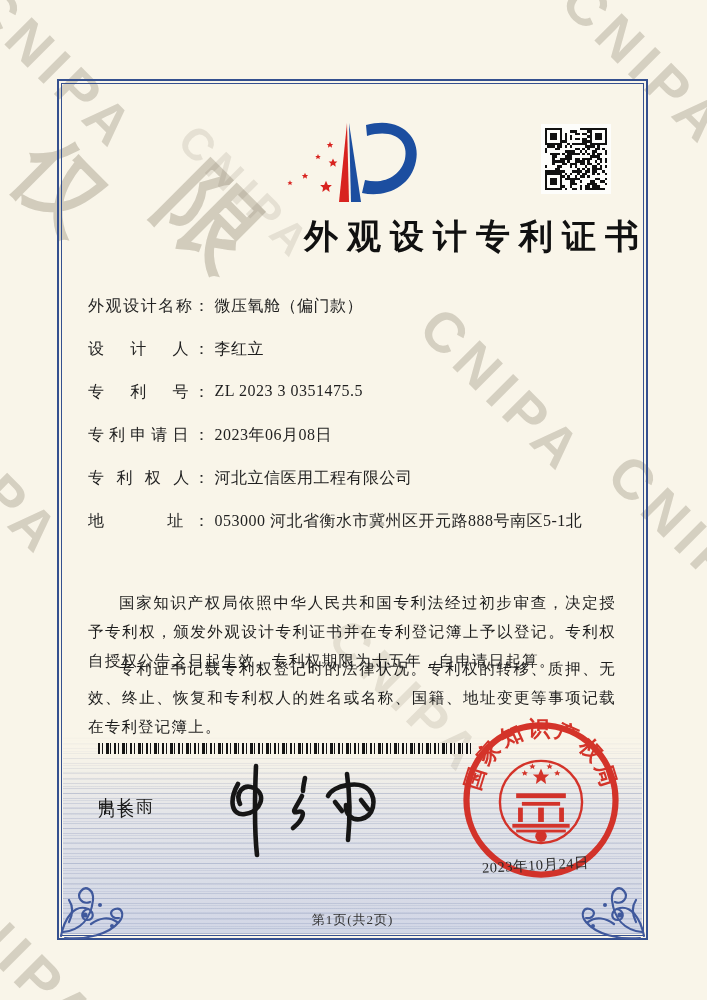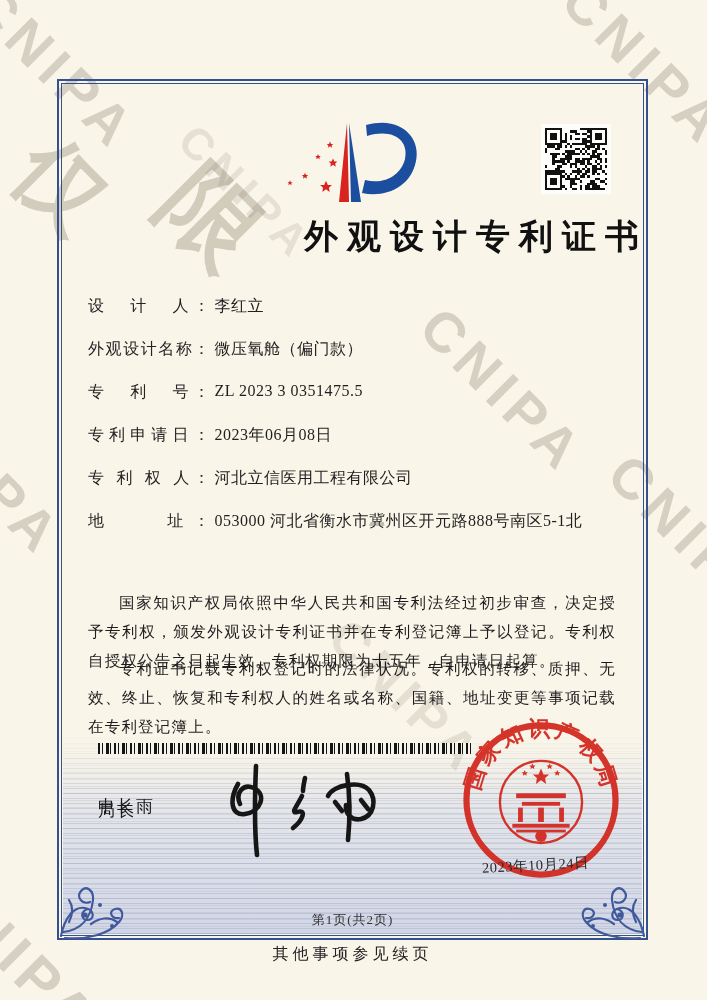--- a/index.html
+++ b/index.html
@@ -395,26 +395,26 @@
           <rect x="0" y="18" width="7" height="7" fill="#111"></rect>
           <rect x="1" y="19" width="5" height="5" fill="#fdfdfb"></rect>
           <rect x="2" y="20" width="3" height="3" fill="#111"></rect>
         </svg>
     </div>
 
     <h1 class="title">外观设计专利证书</h1>
 
     <div class="fields">
       <div class="frow">
+        <span class="flabel">外观设计名称：</span>
+        <span class="fvalue">微压氧舱（偏门款）</span>
+      </div>
+      <div class="frow">
         <span class="flabel">设　计　人：</span>
         <span class="fvalue">李红立</span>
-      </div>
-      <div class="frow">
-        <span class="flabel">外观设计名称：</span>
-        <span class="fvalue">微压氧舱（偏门款）</span>
       </div>
       <div class="frow">
         <span class="flabel">专　利　号：</span>
         <span class="fvalue">ZL 2023 3 0351475.5</span>
       </div>
       <div class="frow">
         <span class="flabel">专利申请日：</span>
         <span class="fvalue">2023年06月08日</span>
       </div>
       <div class="frow">
@@ -471,15 +471,14 @@
           <rect x="-3" y="6" width="6" height="15"></rect>
           <rect x="19" y="6" width="5" height="15"></rect>
           <rect x="-30" y="23" width="60" height="4"></rect>
           <rect x="-26" y="29" width="52" height="3"></rect>
           <circle cy="36" r="6"></circle>
         </g>
       </svg>
     </div>
     <div class="seal-date">2023年10月24日</div>
 
-    <div class="footer-note">其他事项参见续页</div>
   </div>
 </div>
 
 </body></html>

